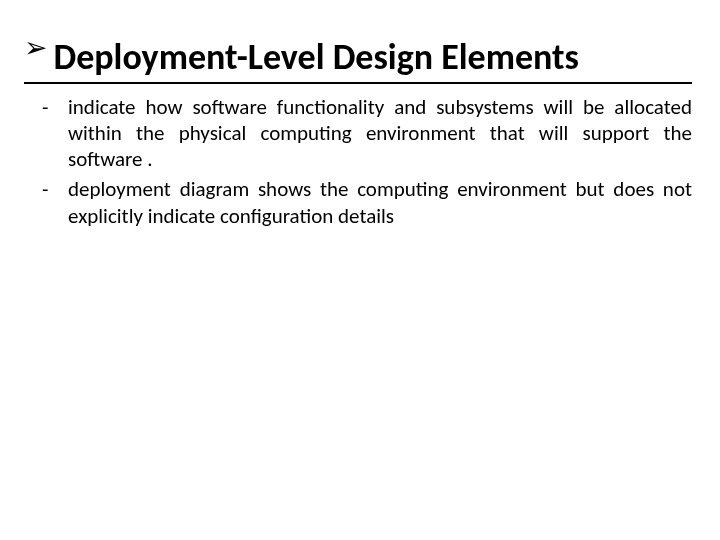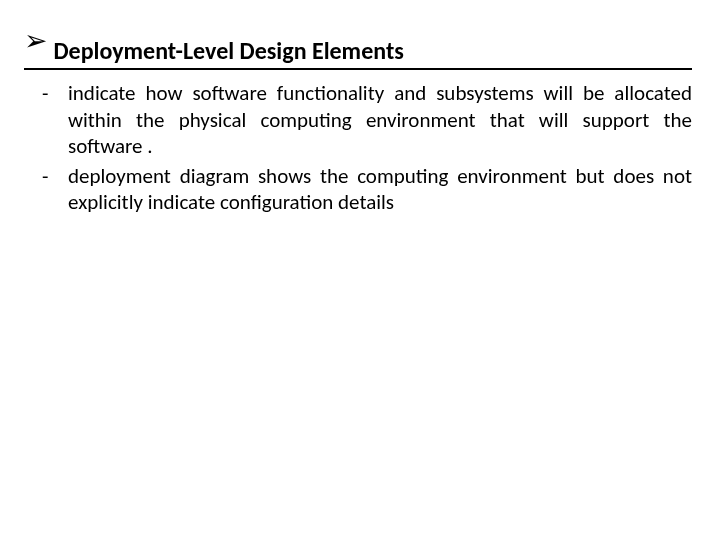--- a/index.html
+++ b/index.html
@@ -23,21 +23,21 @@
     border-bottom: 2px solid #000;
     padding-bottom: 4px;
     margin-bottom: 10px;
   }
   .heading-bullet {
     font-size: 28px;
     line-height: 1;
     margin-right: 6px;
   }
   .heading-text {
-    font-size: 24px;
+    font-size: 36px;
     font-weight: 700;
     line-height: 1.1;
     margin-top: 20px;
   }
   .body-list {
     list-style: none;
     padding: 0;
     margin: 0 0 0 18px;
     font-size: 21px;
     line-height: 1.25;

